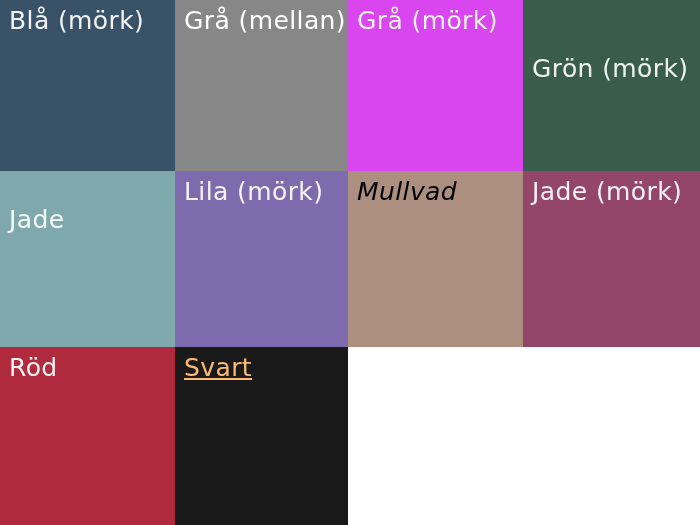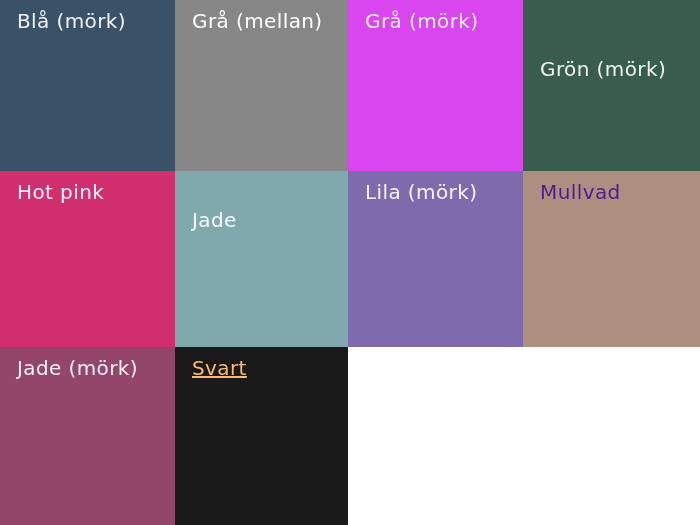--- a/index.html
+++ b/index.html
@@ -23,24 +23,24 @@
     background: #ffffff;
   }
 
   .swatch {
     position: relative;
     overflow: hidden;
   }
 
   .swatch-label {
     position: absolute;
-    left: 17px;
+    left: 9px;
     top: 8px;
     font-family: "DejaVu Sans", "Liberation Sans", sans-serif;
-    font-size: 20px;
+    font-size: 25px;
     line-height: 26px;
     font-weight: 400;
     letter-spacing: 0.4px;
     white-space: nowrap;
     text-rendering: optimizeLegibility;
   }
 </style>
 </head>
 <body>
 
@@ -55,40 +55,40 @@
   </div>
 
   <div class="swatch" style="background-color: #d946ef;">
     <span class="swatch-label" style="color: rgb(242, 241, 240);">Grå (mörk)</span>
   </div>
 
   <div class="swatch" style="background-color: rgb(58, 93, 75);">
     <span class="swatch-label" style="color: rgb(239, 243, 240); margin-top: 48px;">Grön (mörk)</span>
   </div>
 
-  <div class="swatch" style="background-color: rgb(209, 46, 110);">
-    <span class="swatch-label" style="color: rgb(253, 242, 246);">Hot pink</span>
-  </div>
 
   <div class="swatch" style="background-color: rgb(127, 169, 172);">
     <span class="swatch-label" style="color: rgb(246, 250, 250); margin-top: 28px;">Jade</span>
   </div>
 
   <div class="swatch" style="background-color: rgb(126, 107, 173);">
     <span class="swatch-label" style="color: rgb(245, 243, 249);">Lila (mörk)</span>
   </div>
 
   <div class="swatch" style="background-color: rgb(173, 143, 128);">
-    <span class="swatch-label" style="color: #4c1d95;">Mullvad</span>
+    <span class="swatch-label" style="color: #000000; font-style: italic;">Mullvad</span>
   </div>
 
   <div class="swatch" style="background-color: rgb(148, 69, 106);">
     <span class="swatch-label" style="color: rgb(249, 241, 245);">Jade (mörk)</span>
   </div>
 
+  <div class="swatch" style="background-color: rgb(176, 42, 61);">
+    <span class="swatch-label" style="color: rgb(251, 241, 242);">Röd</span>
+  </div>
 
   <div class="swatch" style="background-color: rgb(26, 26, 26);">
     <span class="swatch-label" style="color: #fdba74; text-decoration: underline;">Svart</span>
   </div>
 
   <div class="swatch empty" style="background-color: rgb(255, 255, 255);">
     
   </div>
 
 </div>

